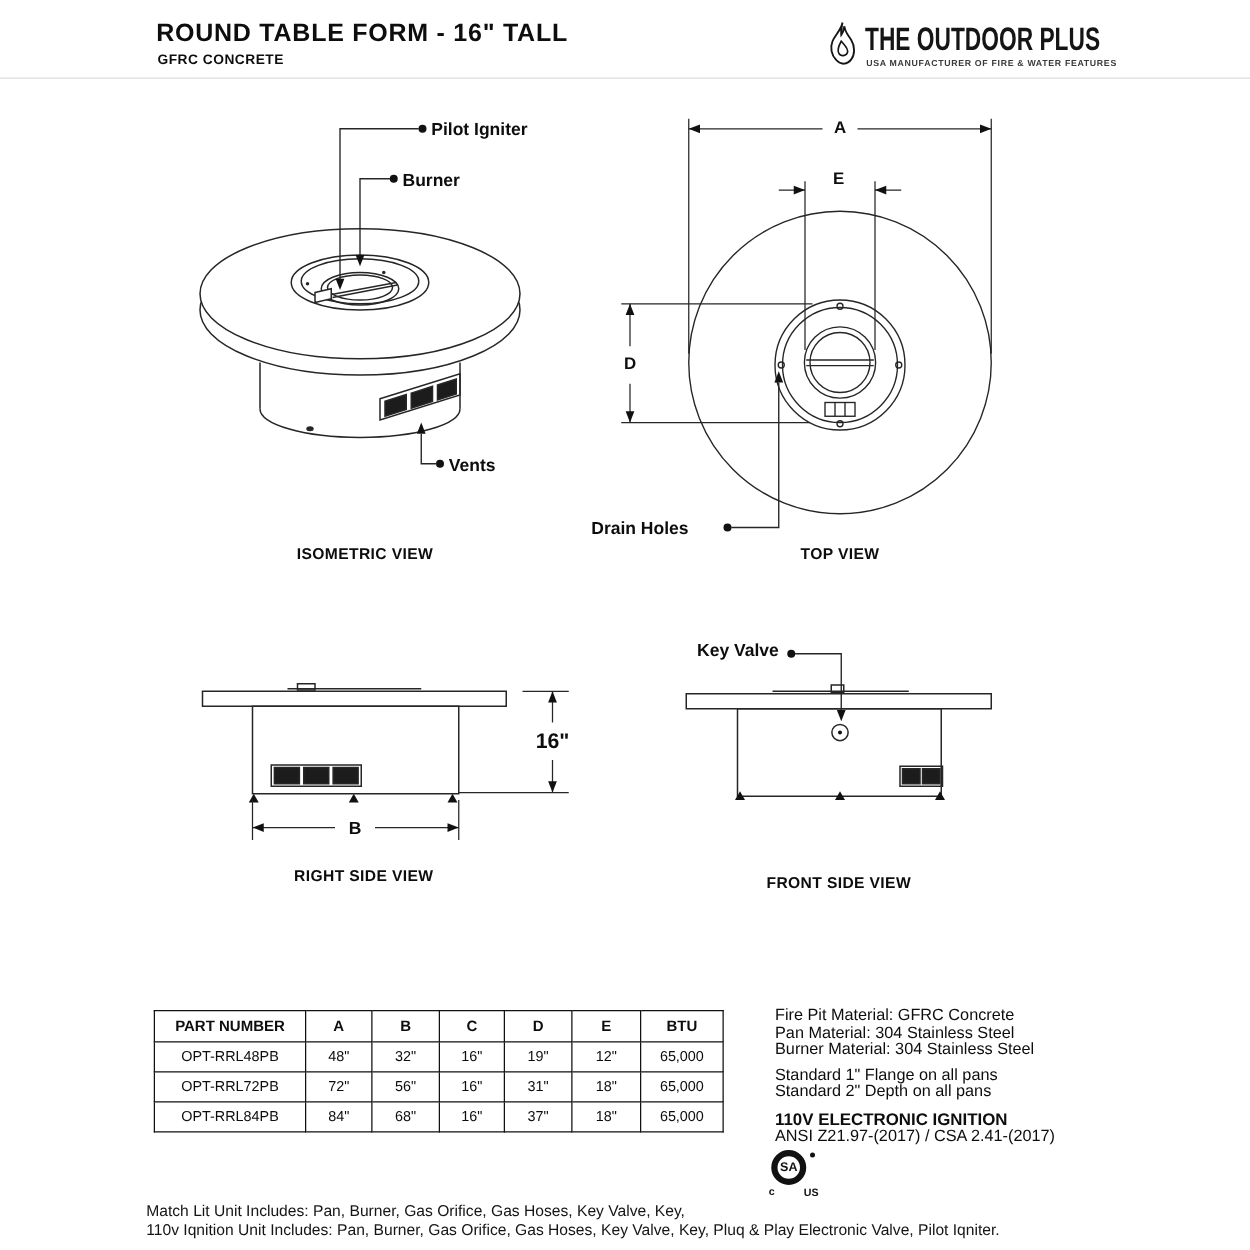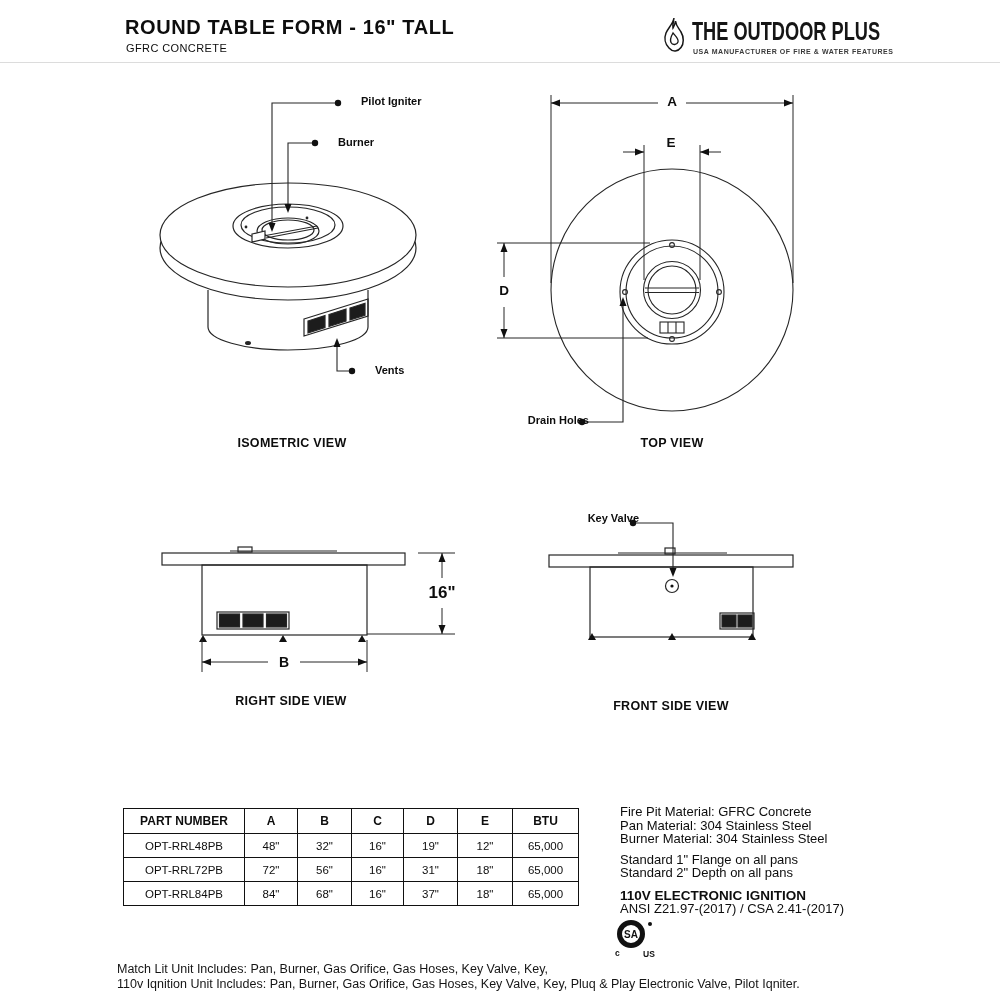--- a/index.html
+++ b/index.html
@@ -3,25 +3,25 @@
 <meta charset="utf-8">
 <style>
   html,body{margin:0;padding:0;background:#fff;}
   .sheet{
     position:relative;width:1000px;height:1000px;background:#ffffff;
     font-family:"Liberation Sans", sans-serif;color:#111;overflow:hidden;
   }
   .abs{position:absolute;}
   .nowrap{white-space:nowrap;}
   .page-title{font-size:20px;font-weight:bold;letter-spacing:.6px;color:#0d0d0d;}
-  .page-subtitle{font-size:11px;font-weight:normal;letter-spacing:.4px;color:#0d0d0d;}
+  .page-subtitle{font-size:11px;font-weight:bold;letter-spacing:.4px;color:#0d0d0d;}
   .divider{height:1px;background:#dcdcdc;width:1000px;left:0;}
   .brand-name{font-size:26px;font-weight:bold;letter-spacing:0px;transform:scaleX(.70);transform-origin:left center;white-space:nowrap;color:#151515;}
   .brand-tagline{font-size:7px;font-weight:bold;letter-spacing:.55px;color:#3a3a3a;white-space:nowrap;}
-  .lbl{font-size:11px;font-weight:bold;white-space:nowrap;color:#0d0d0d;margin-left:16px;}
+  .lbl{font-size:14px;font-weight:bold;white-space:nowrap;color:#0d0d0d;}
   .cap{font-size:12.5px;font-weight:bold;letter-spacing:.3px;text-align:center;width:160px;color:#0d0d0d;}
   .dim{font-weight:bold;text-align:center;color:#0d0d0d;}
   svg{display:block;}
   .spec-table{border-collapse:collapse;table-layout:fixed;width:455px;background:#fff;border-radius:21px;}
   .spec-table td,.spec-table th{border:1px solid #111;text-align:center;vertical-align:middle;height:23px;font-size:11.5px;padding:0;color:#0d0d0d;}
   .spec-table th{font-weight:bold;font-size:12px;height:24px;}
   .specs{width:330px;font-size:13px;line-height:13.5px;color:#0d0d0d;}
   .specs .blk{margin-bottom:7px;}
   .specs .ign-title{font-weight:bold;font-size:13.5px;margin-top:9px;}
   .csa-circle{width:18px;height:18px;border:5px solid #111;border-radius:50%;display:flex;align-items:center;justify-content:center;font-size:10px;font-weight:bold;color:#111;}
@@ -158,21 +158,21 @@
       <g stroke-width="1.1">
         <circle cx="102" cy="337" r="3.2" fill="#111" stroke="none"></circle>
         <polyline points="105,337 143,337 143,221"></polyline>
         <polygon points="139.5,221 146.5,221 143,212" fill="#111" stroke="none"></polygon>
       </g>
     </g>
   </svg>
   <div class="abs dim" style="left:660px;top:94px;width:24px;font-size:13.5px;">A</div>
   <div class="abs dim" style="left:659px;top:135px;width:24px;font-size:13.5px;">E</div>
   <div class="abs dim" style="left:492px;top:283px;width:24px;font-size:13.5px;">D</div>
-  <div class="abs lbl" style="left:473px;top:414px;width:100px;text-align:right;">Drain Holes</div>
+  <div class="abs lbl" style="left:473px;top:414px;width:100px;text-align:left;">Drain Holes</div>
   <div class="abs cap" style="left:592px;top:436px;">TOP VIEW</div>
 
   <svg class="abs" style="left:150px;top:520px;" width="320" height="170" viewBox="0 0 320 170">
     <g stroke="#262626" stroke-width="1.2" fill="none">
       <line x1="80" y1="31" x2="187" y2="31"></line>
       <rect x="88" y="27" width="14" height="5"></rect>
       <rect x="12" y="33" width="243" height="12" fill="#ffffff"></rect>
       <rect x="52" y="45" width="165" height="70"></rect>
       <g>
         <rect x="67" y="92" width="72" height="17"></rect>

